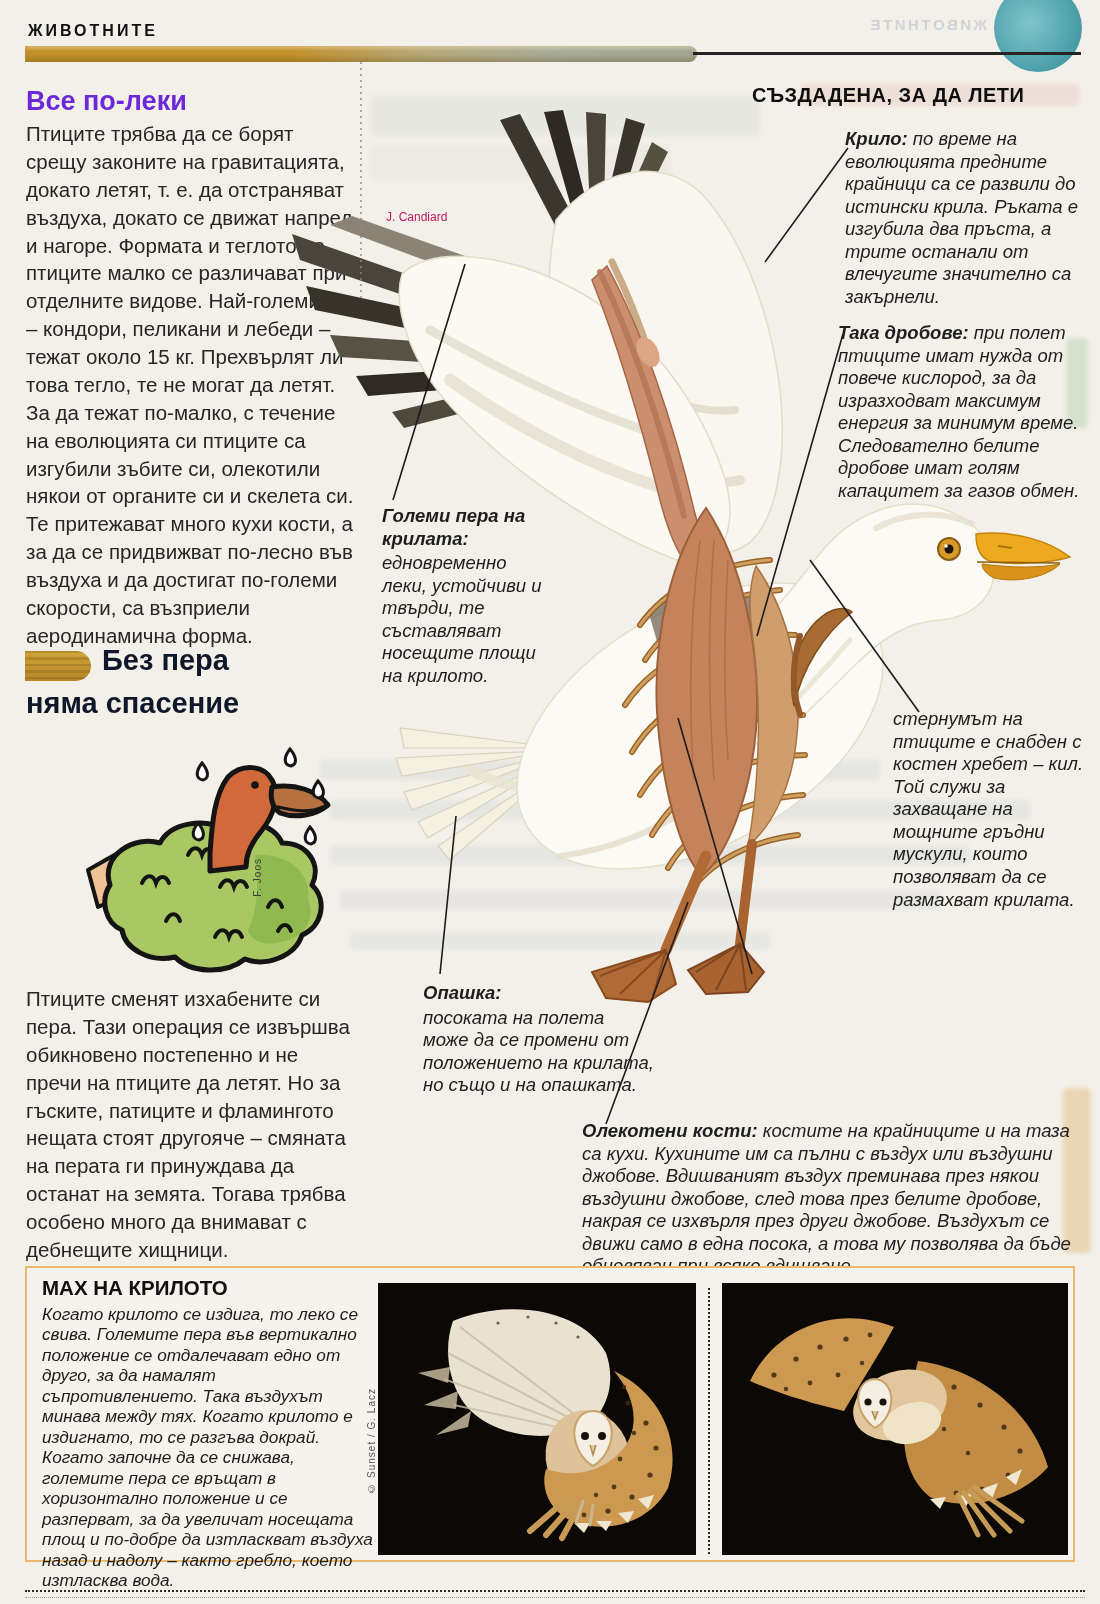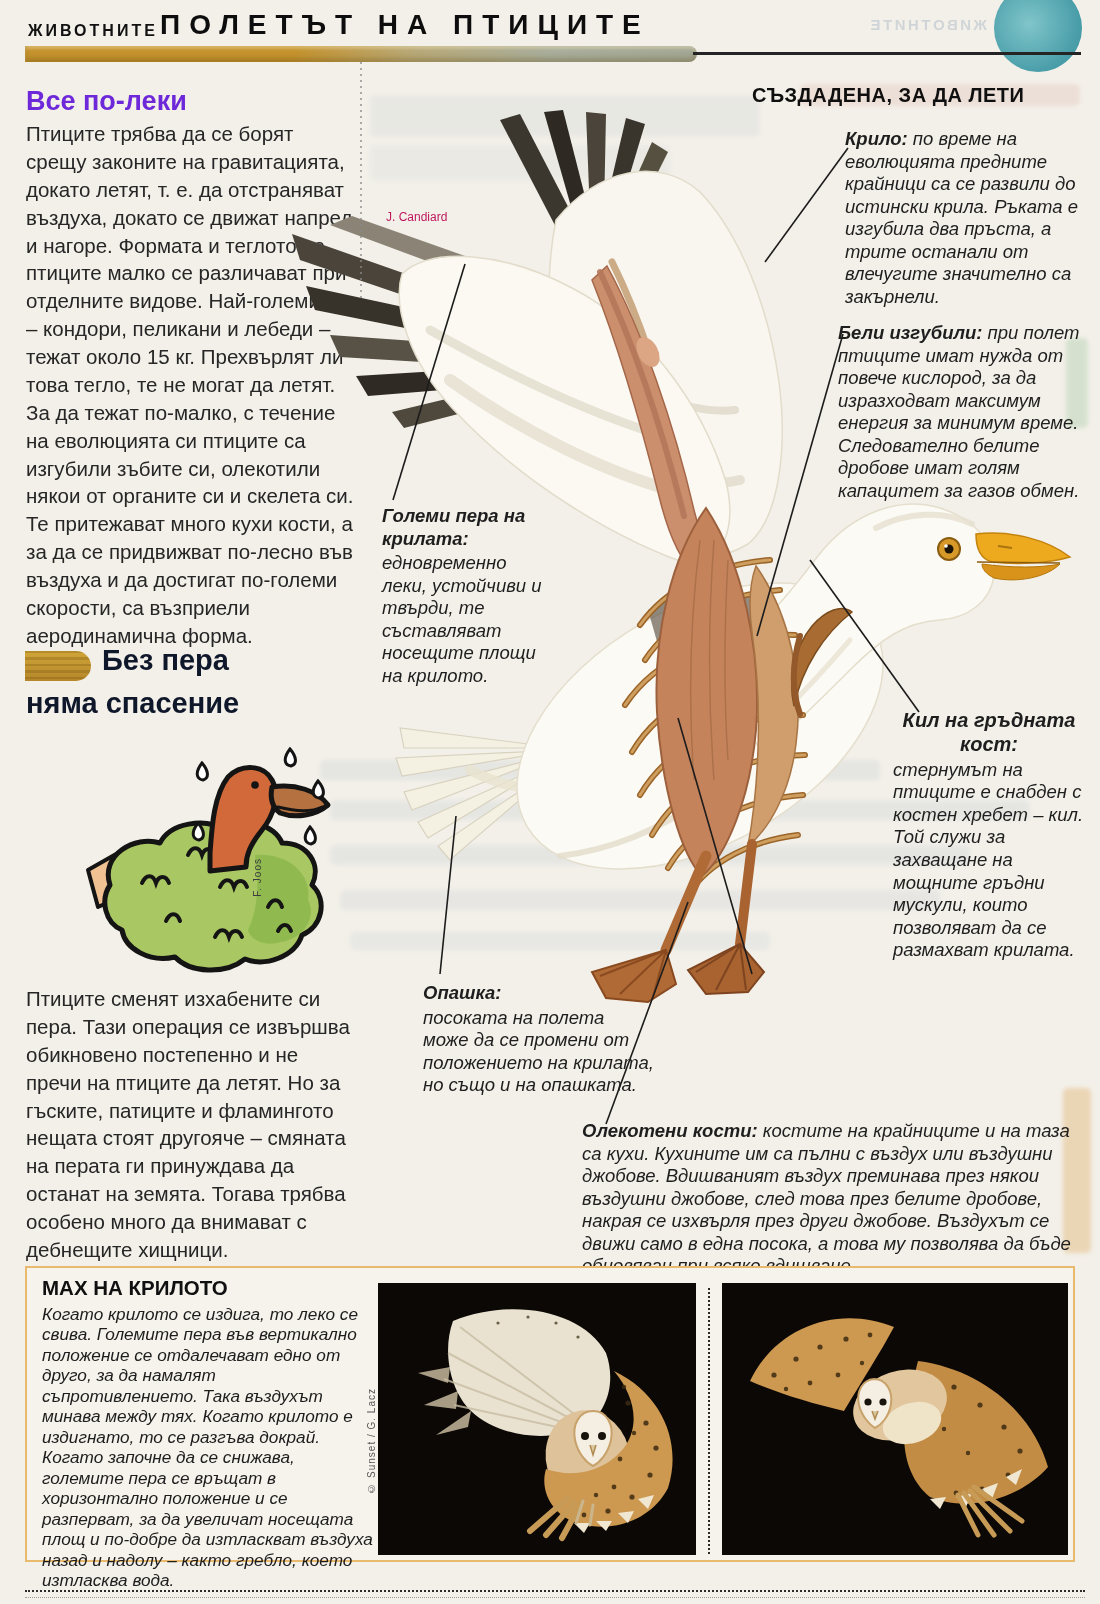--- a/index.html
+++ b/index.html
@@ -57,21 +57,20 @@
   <div class="ghost" style="left:330px;top:800px;width:700px;height:20px;background:#8aa0b5;opacity:.12;"></div>
   <div class="ghost" style="left:330px;top:845px;width:640px;height:20px;background:#8aa0b5;opacity:.12;"></div>
   <div class="ghost" style="left:340px;top:890px;width:600px;height:20px;background:#8aa0b5;opacity:.11;"></div>
   <div class="ghost" style="left:350px;top:932px;width:420px;height:18px;background:#8aa0b5;opacity:.10;"></div>
   <div class="ghost" style="left:1066px;top:338px;width:22px;height:90px;background:#9ec79e;opacity:.35;"></div>
   <div class="ghost" style="left:1063px;top:1088px;width:28px;height:165px;background:#dfae66;opacity:.40;"></div>
 
   <div class="abs tealdot"></div>
   <div class="abs ghostcat">ЖИВОТНИТЕ</div>
   <div class="abs cat" style="left:28px;top:22px;">ЖИВОТНИТЕ</div>
-  <div class="abs title" style="left:160px;top:9px;">ПОЛЕТЪТ НА ПТИЦИТЕ</div>
   <div class="abs bar"></div>
   <div class="abs rule"></div>
 
   <div class="abs h1" style="left:26px;top:86px;">Все по-леки</div>
   <div class="abs bodytext" style="left:26px;top:120px;width:328px;">Птиците трябва да се борят срещу законите на гравитацията, докато летят, т. е. да отстраняват въздуха, докато се движат напред и нагоре. Формата и теглото на птиците малко се различават при отделните видове. Най-големите – кондори, пеликани и лебеди – тежат около 15 кг. Прехвърлят ли това тегло, те не могат да летят. За да тежат по-малко, с течение на еволюцията си птиците са изгубили зъбите си, олекотили някои от органите си и скелета си. Те притежават много кухи кости, а за да се придвижват по-лесно във въздуха и да достигат по-големи скорости, са възприели аеродинамична форма.</div>
 
   <div class="abs bullet"></div>
   <div class="abs h2" style="left:102px;top:644px;">Без пера</div>
   <div class="abs h2" style="left:26px;top:687px;text-align:center;">няма спасение</div>
 
@@ -223,29 +222,28 @@
   </svg>
 
   <div class="abs dheading" style="left:752px;top:84px;">СЪЗДАДЕНА, ЗА ДА ЛЕТИ</div>
   <div class="abs credit" style="left:386px;top:210px;">J. Candiard</div>
 
   <div class="ann" style="left:845px;top:128px;width:235px;">
     <span class="term">Крило:</span>
     <span>по време на еволюцията предните крайници са се развили до истински крила. Ръката е изгубила два пръста, а трите останали от влечугите значително са закърнели.</span>
   </div>
   <div class="ann" style="left:838px;top:322px;width:242px;">
-    <span class="term">Бели изгубили:</span>
+    <span class="term">Така дробове:</span>
     <span>при полет птиците имат нужда от повече кислород, за да изразходват максимум енергия за минимум време. Следователно белите дробове имат голям капацитет за газов обмен.</span>
   </div>
   <div class="ann" style="left:382px;top:505px;width:162px;">
     <span class="term block">Големи пера на крилата:</span>
     <span>едновременно леки, устойчиви и твърди, те съставляват носещите площи на крилото.</span>
   </div>
   <div class="ann" style="left:893px;top:708px;width:192px;">
-    <span class="term kilterm">Кил на гръдната кост:</span>
     <span>стернумът на птиците е снабден с костен хребет – кил. Той служи за захващане на мощните гръдни мускули, които позволяват да се размахват крилата.</span>
   </div>
   <div class="ann" style="left:423px;top:982px;width:232px;">
     <span class="term block">Опашка:</span>
     <span>посоката на полета може да се промени от положението на крилата, но също и на опашката.</span>
   </div>
   <div class="ann" style="left:582px;top:1120px;width:502px;">
     <span class="term">Олекотени кости:</span>
     <span>костите на крайниците и на таза са кухи. Кухините им са пълни с въздух или въздушни джобове. Вдишваният въздух преминава през някои въздушни джобове, след това през белите дробове, накрая се изхвърля през други джобове. Въздухът се движи само в една посока, а това му позволява да бъде обновяван при всяко вдишване.</span>
   </div>

